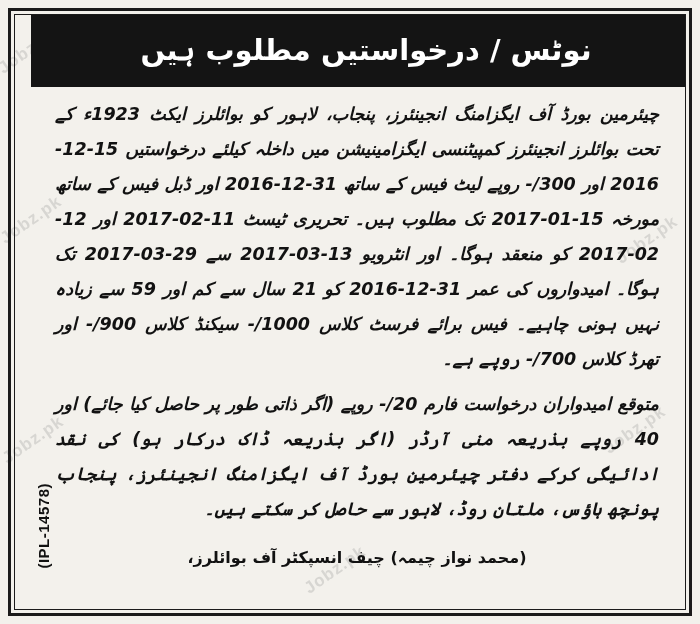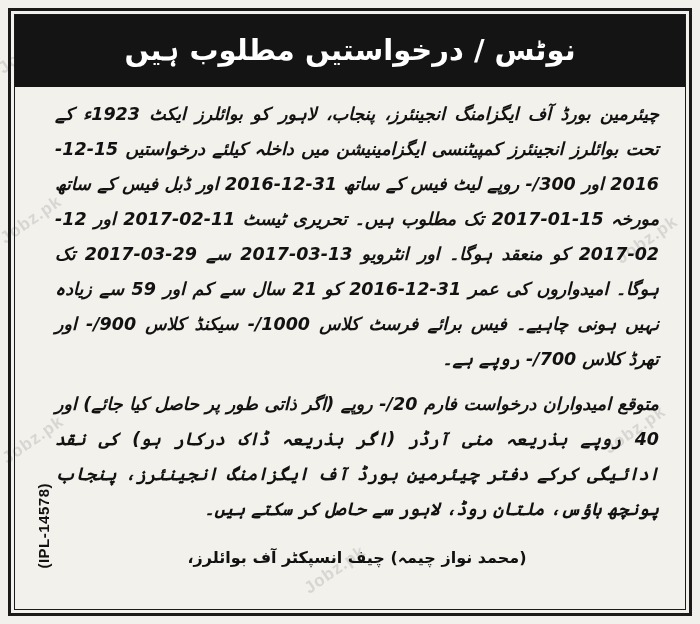--- a/index.html
+++ b/index.html
@@ -50,21 +50,21 @@
     top: 14px;
     width: 672px;
     height: 596px;
     box-sizing: border-box;
     border: 1px solid #1b1b1b;
     background: transparent;
     overflow: hidden;
   }
   .header-band {
     position: absolute;
-    left: 0;
+    left: 16px;
     top: 0;
     width: 100%;
     height: 72px;
     background: #141414;
     color: #ffffff;
     box-sizing: border-box;
     display: flex;
     align-items: center;
     justify-content: center;
   }

